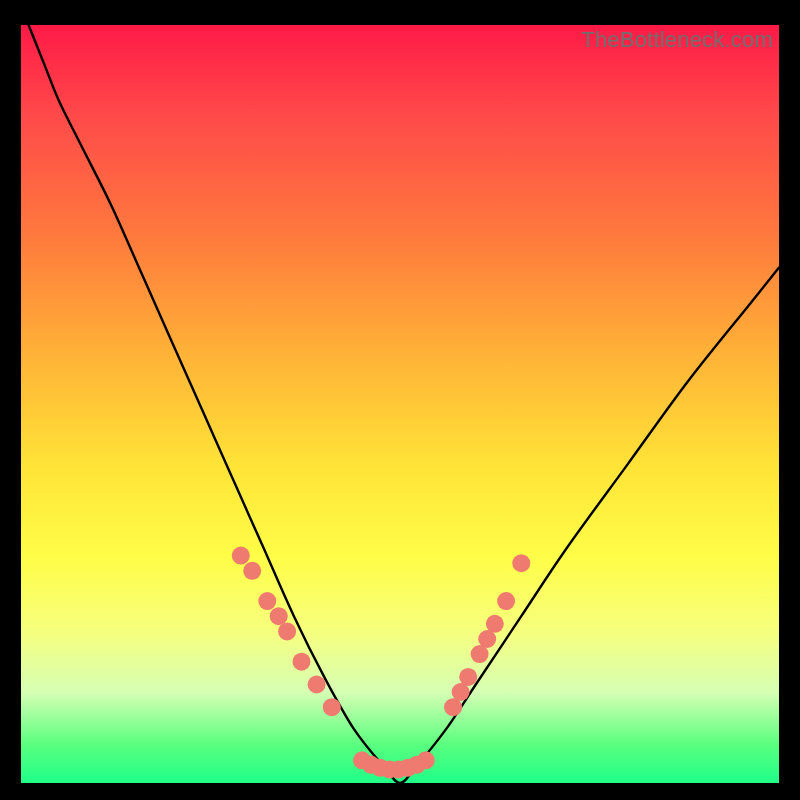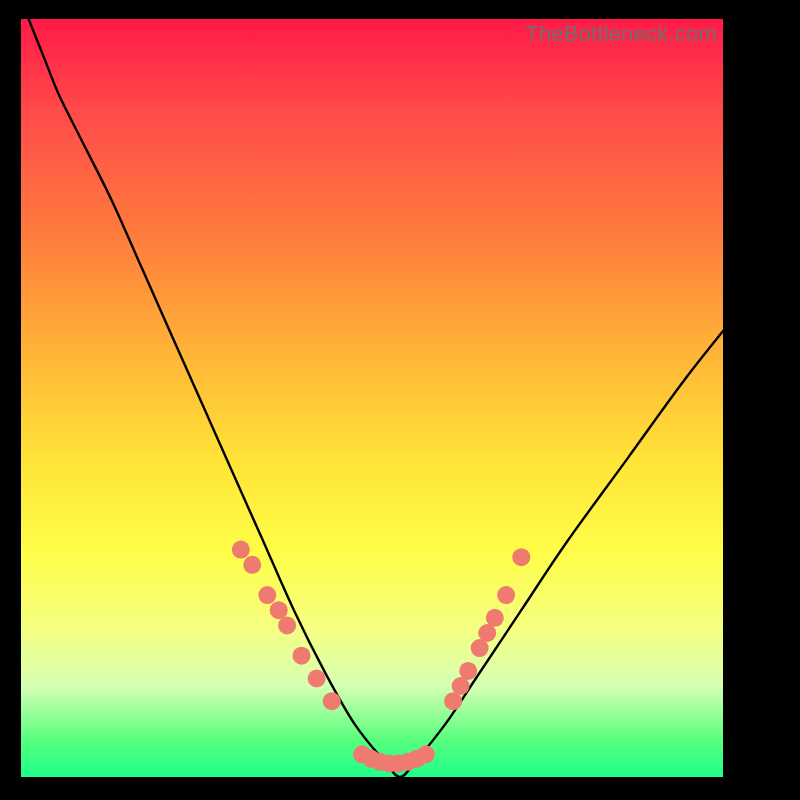--- a/index.html
+++ b/index.html
@@ -15,22 +15,22 @@
     position: absolute;
     left: 0;
     top: 0;
     width: 800px;
     height: 800px;
     background: #000;
   }
   .plot {
     position: absolute;
     left: 21px;
-    top: 19px;
-    width: 702px;
+    top: 25px;
+    width: 758px;
     height: 758px;
     background: linear-gradient(to bottom,
       #ff1a47 0%,
       #ff4a4a 12%,
       #ff7a3d 28%,
       #ffb437 44%,
       #ffe337 58%,
       #fffd47 70%,
       #f6ff7e 80%,
       #d6ffb4 88%,

